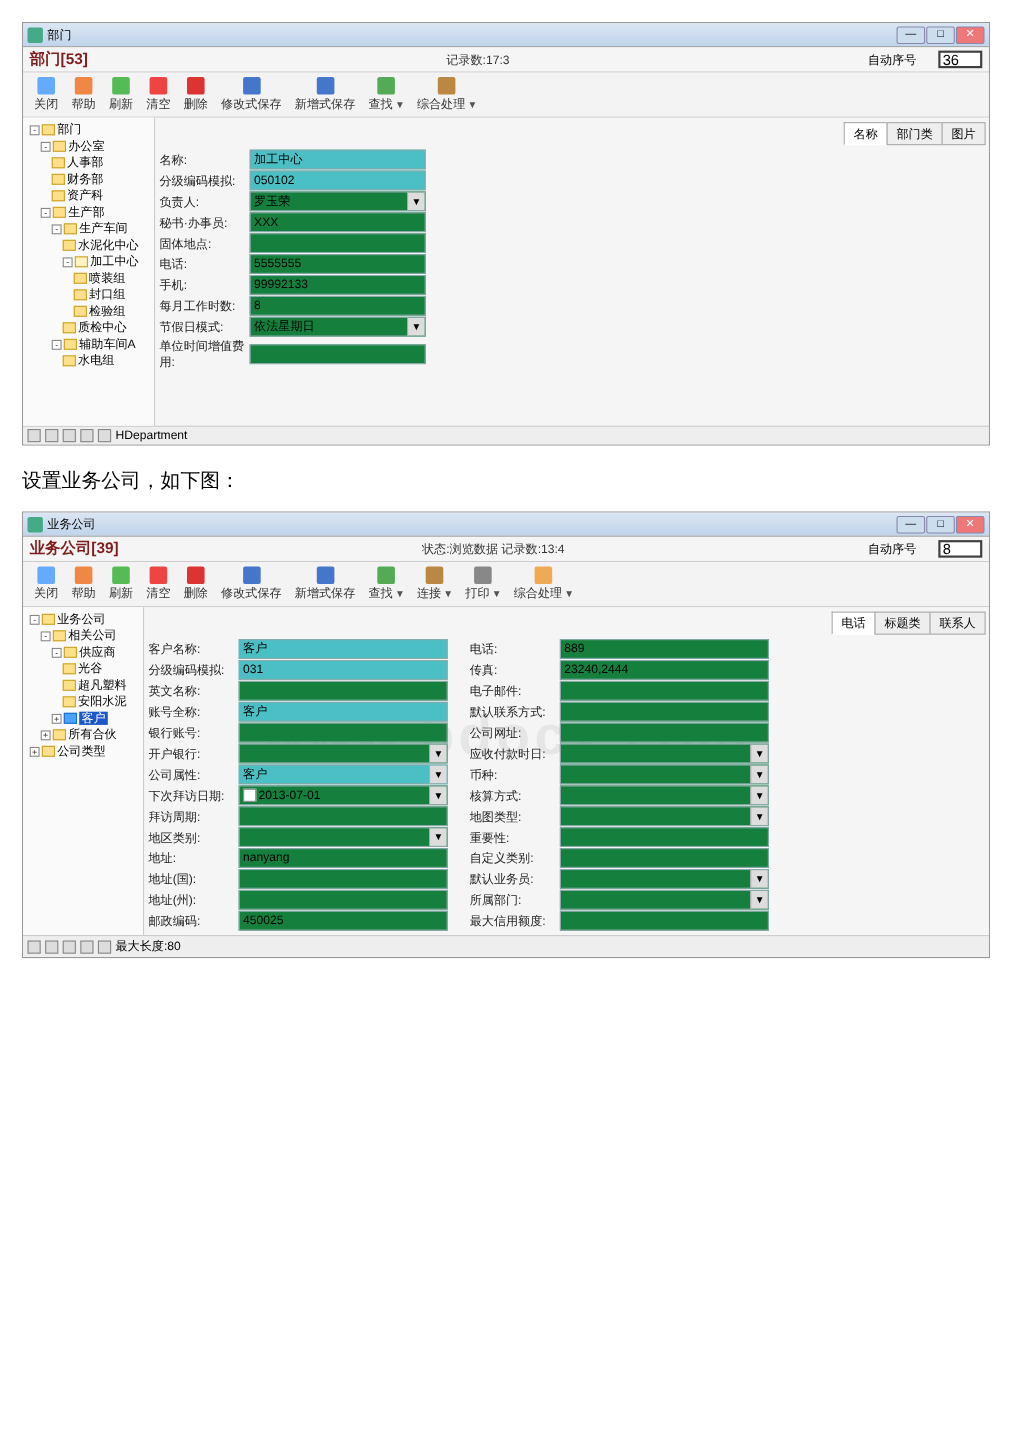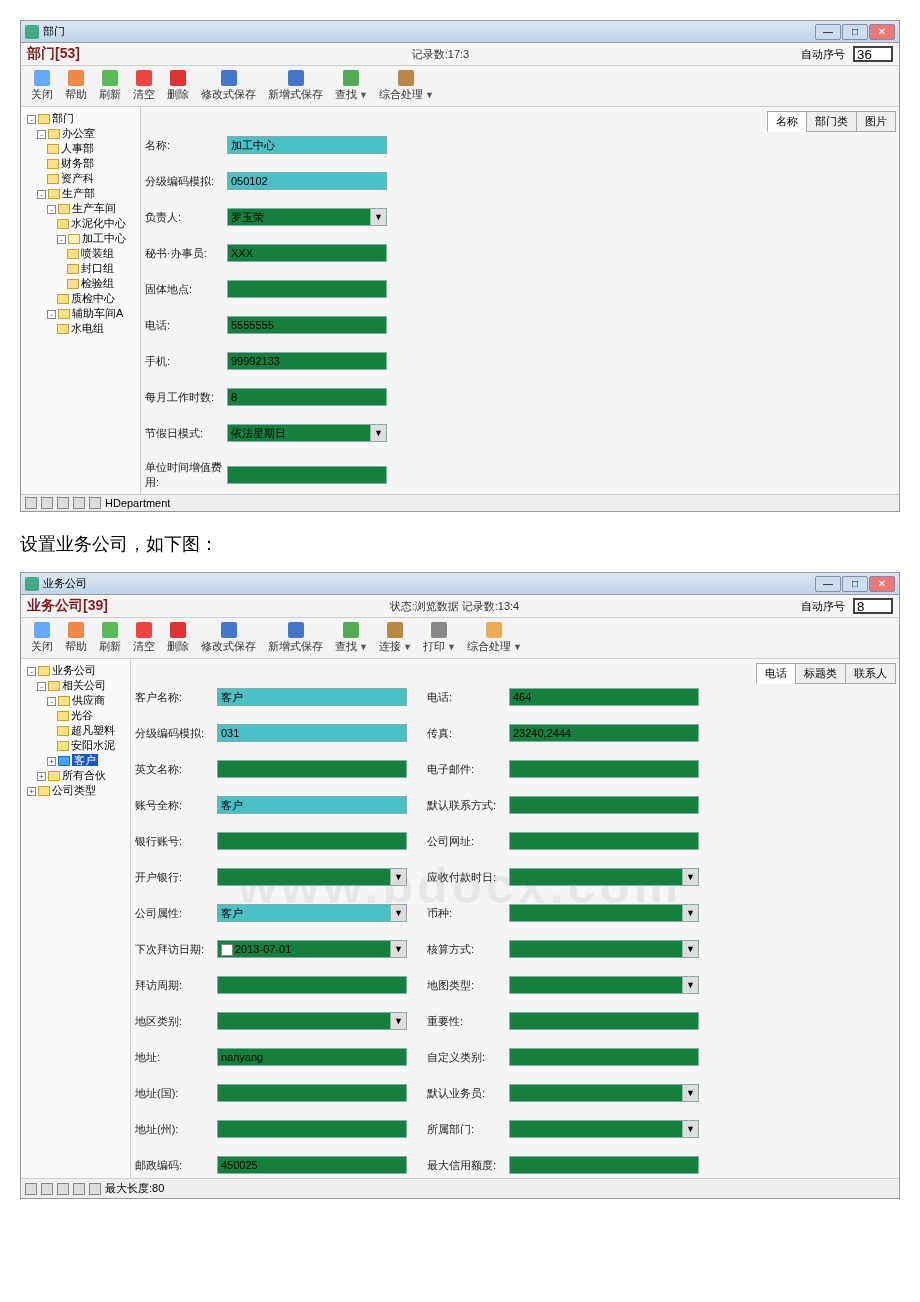--- a/index.html
+++ b/index.html
@@ -7,21 +7,21 @@
   .window { border: 1px solid #999; background: #eee; margin-bottom: 20px; position: relative; }
   .titlebar { display: flex; justify-content: space-between; align-items: center; background: linear-gradient(#dbe6f3,#c0d4ea); height: 22px; padding: 0 4px; border-bottom: 1px solid #999; }
   .tb-left { display:flex; align-items:center; gap:4px; font-size:11px;}
   .tb-icon { width:14px; height:14px; background:#4a8; border-radius:2px; display:inline-block;}
   .tb-right { display:flex; gap:1px;}
   .tb-btn { width:26px; height:16px; border:1px solid #88a; background:#cde; font-size:10px; text-align:center; line-height:14px; border-radius:2px;}
   .tb-close { background:#e77; color:#fff;}
   .header-row { display:flex; justify-content:space-between; align-items:center; background:#f5f5f5; border-bottom:1px solid #ccc; padding:2px 6px;}
   .title-main { color:#7f1d1d; font-weight:bold; font-size:14px;}
   .rc { font-size:11px; color:#333;}
-  .auto-row { display:flex; align-items:center; gap:8px; font-size:11px;}
+  .auto-row { display:flex; align-items:center; gap:20px; font-size:11px;}
   .auto-row input { width:40px; height:16px; border:2px solid #404040; padding:0 2px;}
   .toolbar { display:flex; gap:0; background:#f3f3f3; border-bottom:1px solid #ccc; padding:2px 4px;}
   .tbtn { display:flex; flex-direction:column; align-items:center; padding:2px 6px; font-size:11px; color:#333; cursor:pointer;}
   .tbtn .ico { width:16px; height:16px; border-radius:2px; margin-bottom:1px;}
   .ico-close{background:#6af;} .ico-help{background:#e84;} .ico-ref{background:#5b5;} .ico-clear{background:#e44;} .ico-del{background:#d33; font-weight:bold;}
   .ico-save1{background:#47c;} .ico-save2{background:#47c;} .ico-check{background:#5a5;} .ico-proc{background:#ea5;}
   .ico-conn{background:#b84;} .ico-prn{background:#888;}
   .body { display:flex; background:#f5f5f5; min-height:280px;}
   .tree { width:120px; border-right:1px solid #ccc; padding:4px 2px; background:#fafafa; font-size:11px; line-height:15px;}
   .tree .node { white-space:nowrap; padding-left:2px;}
@@ -29,21 +29,21 @@
   .fold-ico{display:inline-block;width:12px;height:10px;background:#ffe08a;border:1px solid #c9a227;margin-right:2px;vertical-align:middle;}
   .fold-open{background:#fff3bf;}
   .fold-sel{background:#4aa3ff;border-color:#1a6fd1;}
   .pm{display:inline-block;width:9px;height:9px;border:1px solid #888;background:#fff;font-size:8px;line-height:8px;text-align:center;margin-right:2px;color:#333;}
   .sel-text{background:#1a57c9;color:#fff;padding:0 2px;}
   .right { flex:1; padding:4px;}
   .tabs { display:flex; margin-bottom:4px;justify-content:flex-end;}
   .tab { border:1px solid #aaa; padding:2px 8px; background:#eee; font-size:11px; margin-right:-1px;}
   .tab.active{background:#fff; border-bottom:1px solid #fff;}
   .form { display:flex; gap:20px;}
-  .col { display:flex; flex-direction:column; gap:18px;}
+  .col { display:flex; flex-direction:column; gap:1px;}
   .frow { display:flex; align-items:center; gap:4px;}
   .lbl { width:78px; text-align:left; font-size:11px; color:#222;}
   .val { width:160px; height:18px; border:1px solid #8aa; background:#15803d; padding:0 3px; font-size:11px; line-height:16px; position:relative;}
   .val.hl{background:#4abfc4;color:#000;}
   .val .dd{position:absolute;right:0;top:0;width:16px;height:16px;border-left:1px solid #aaa;background:#ddd;text-align:center;font-size:9px;line-height:16px;}
   .val.wide{width:190px;}
   .status{border-top:1px solid #ccc;background:#eee;padding:2px 4px;font-size:11px;display:flex;align-items:center;gap:4px;}
   .sico{width:12px;height:12px;display:inline-block;border:1px solid #888;background:#ddd;}
   .caption{margin:10px 0 16px 0;font-size:18px;}
   .drop{display:inline-block;width:8px;font-size:9px;color:#555;margin-left:2px;}
@@ -333,21 +333,21 @@
               <span class="val wide"><span></span></span>
             </div>
             <div class="frow">
               <span class="lbl">邮政编码:</span>
               <span class="val wide"><span>450025</span></span>
             </div>
           </div>
         <div class="col" id="form2r">
             <div class="frow">
               <span class="lbl">电话:</span>
-              <span class="val wide"><span>464</span></span>
+              <span class="val wide"><span>889</span></span>
             </div>
             <div class="frow">
               <span class="lbl">传真:</span>
               <span class="val wide"><span>23240,2444</span></span>
             </div>
             <div class="frow">
               <span class="lbl">电子邮件:</span>
               <span class="val wide"><span></span></span>
             </div>
             <div class="frow">

